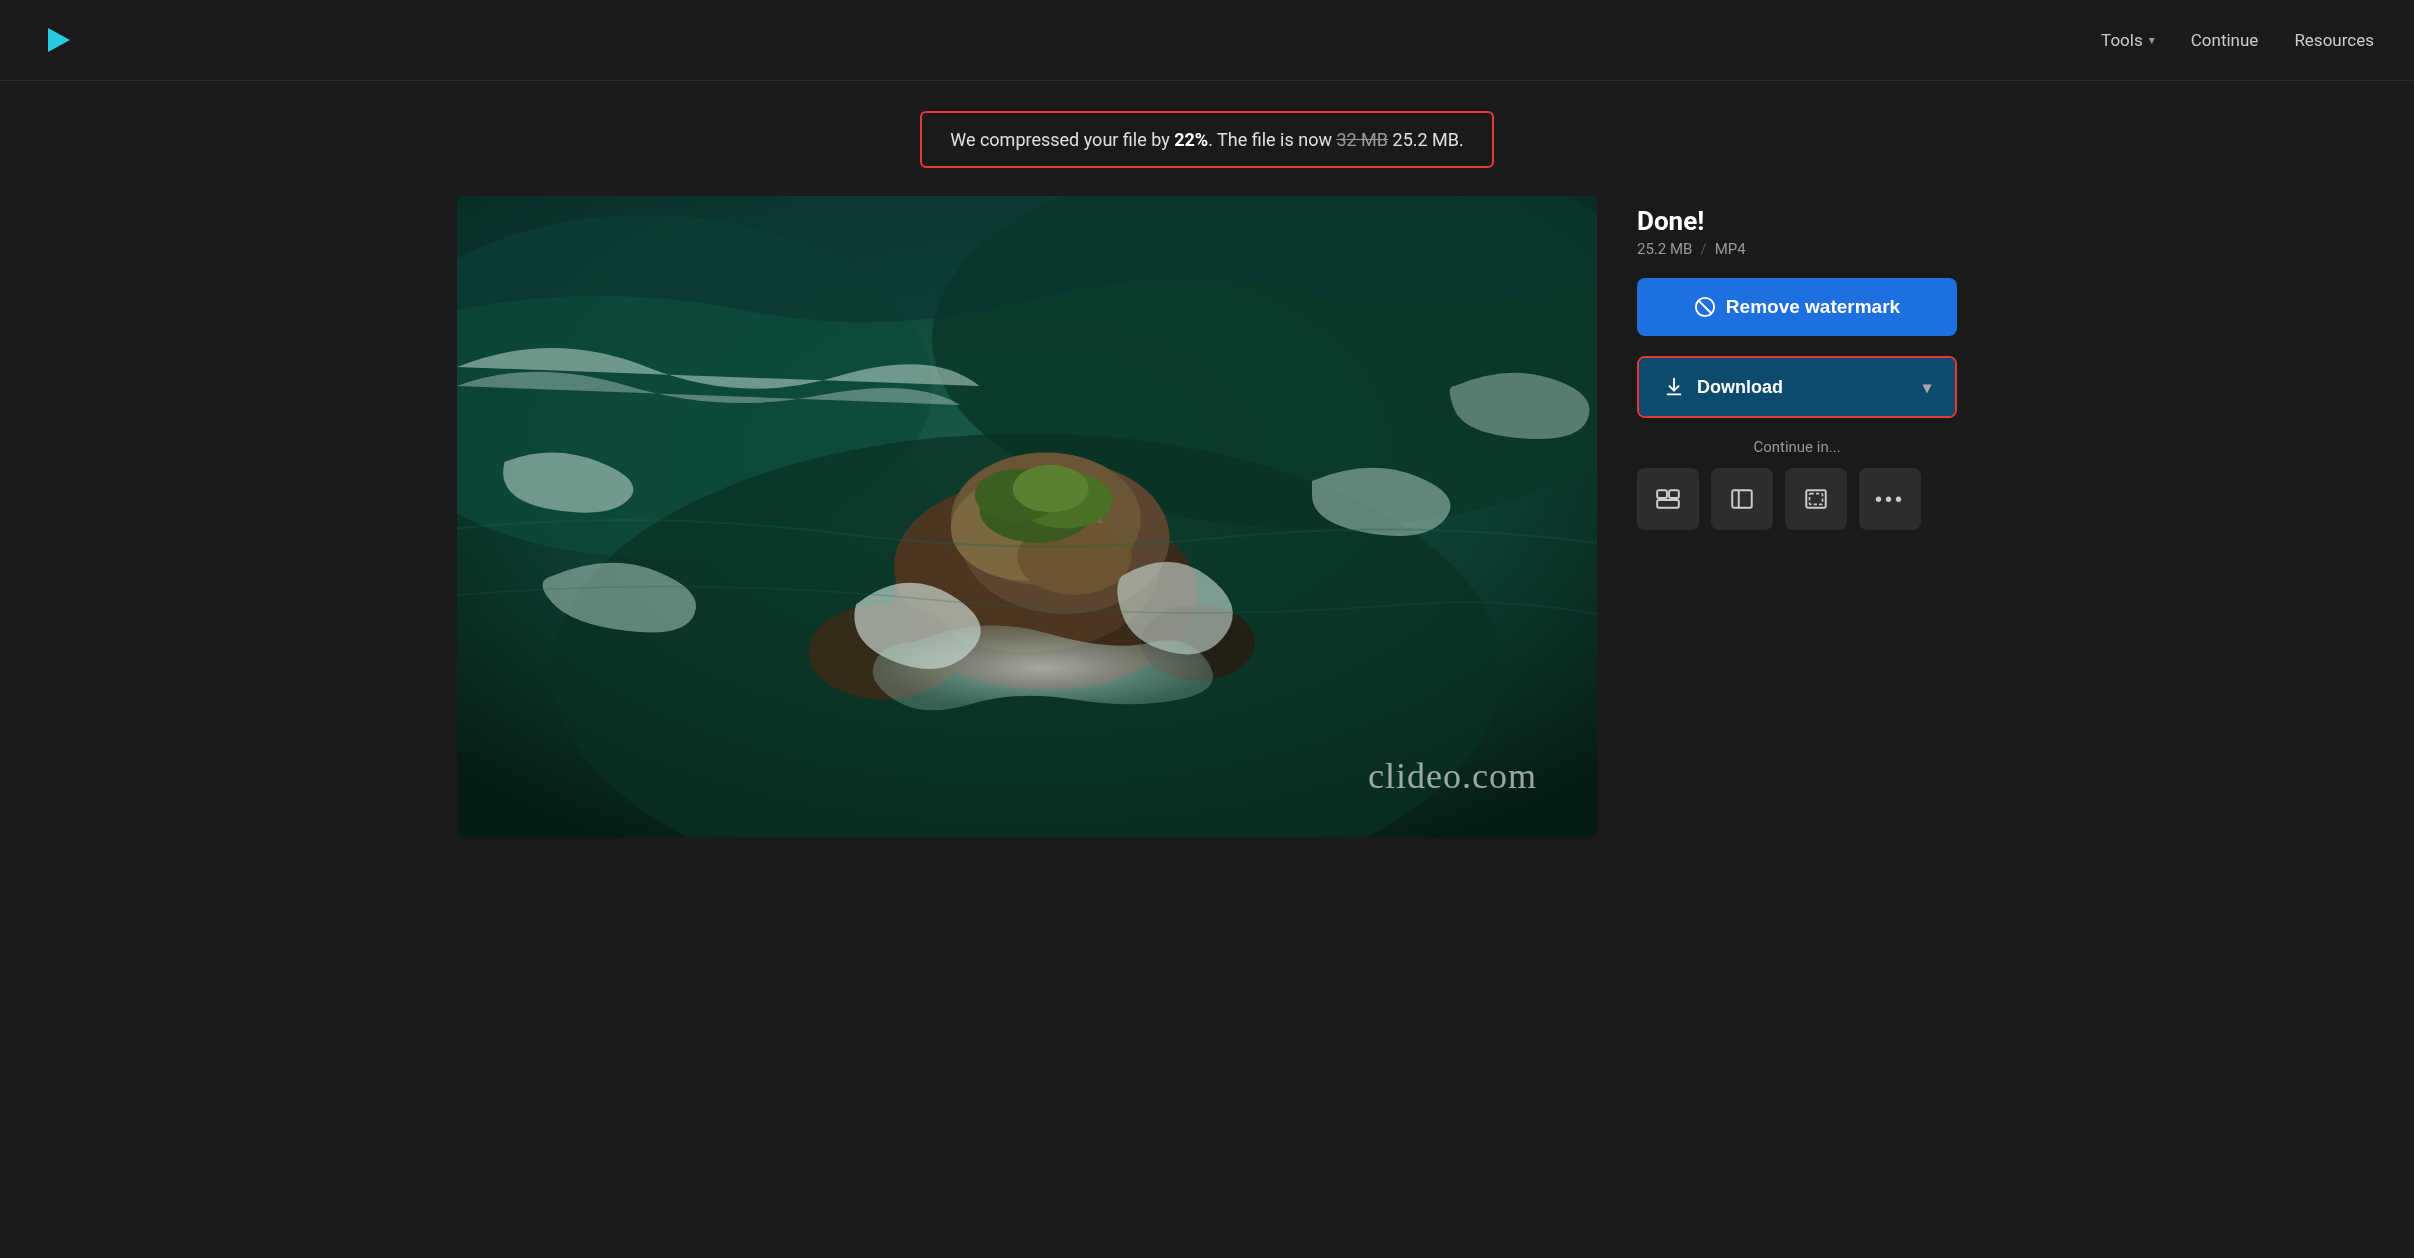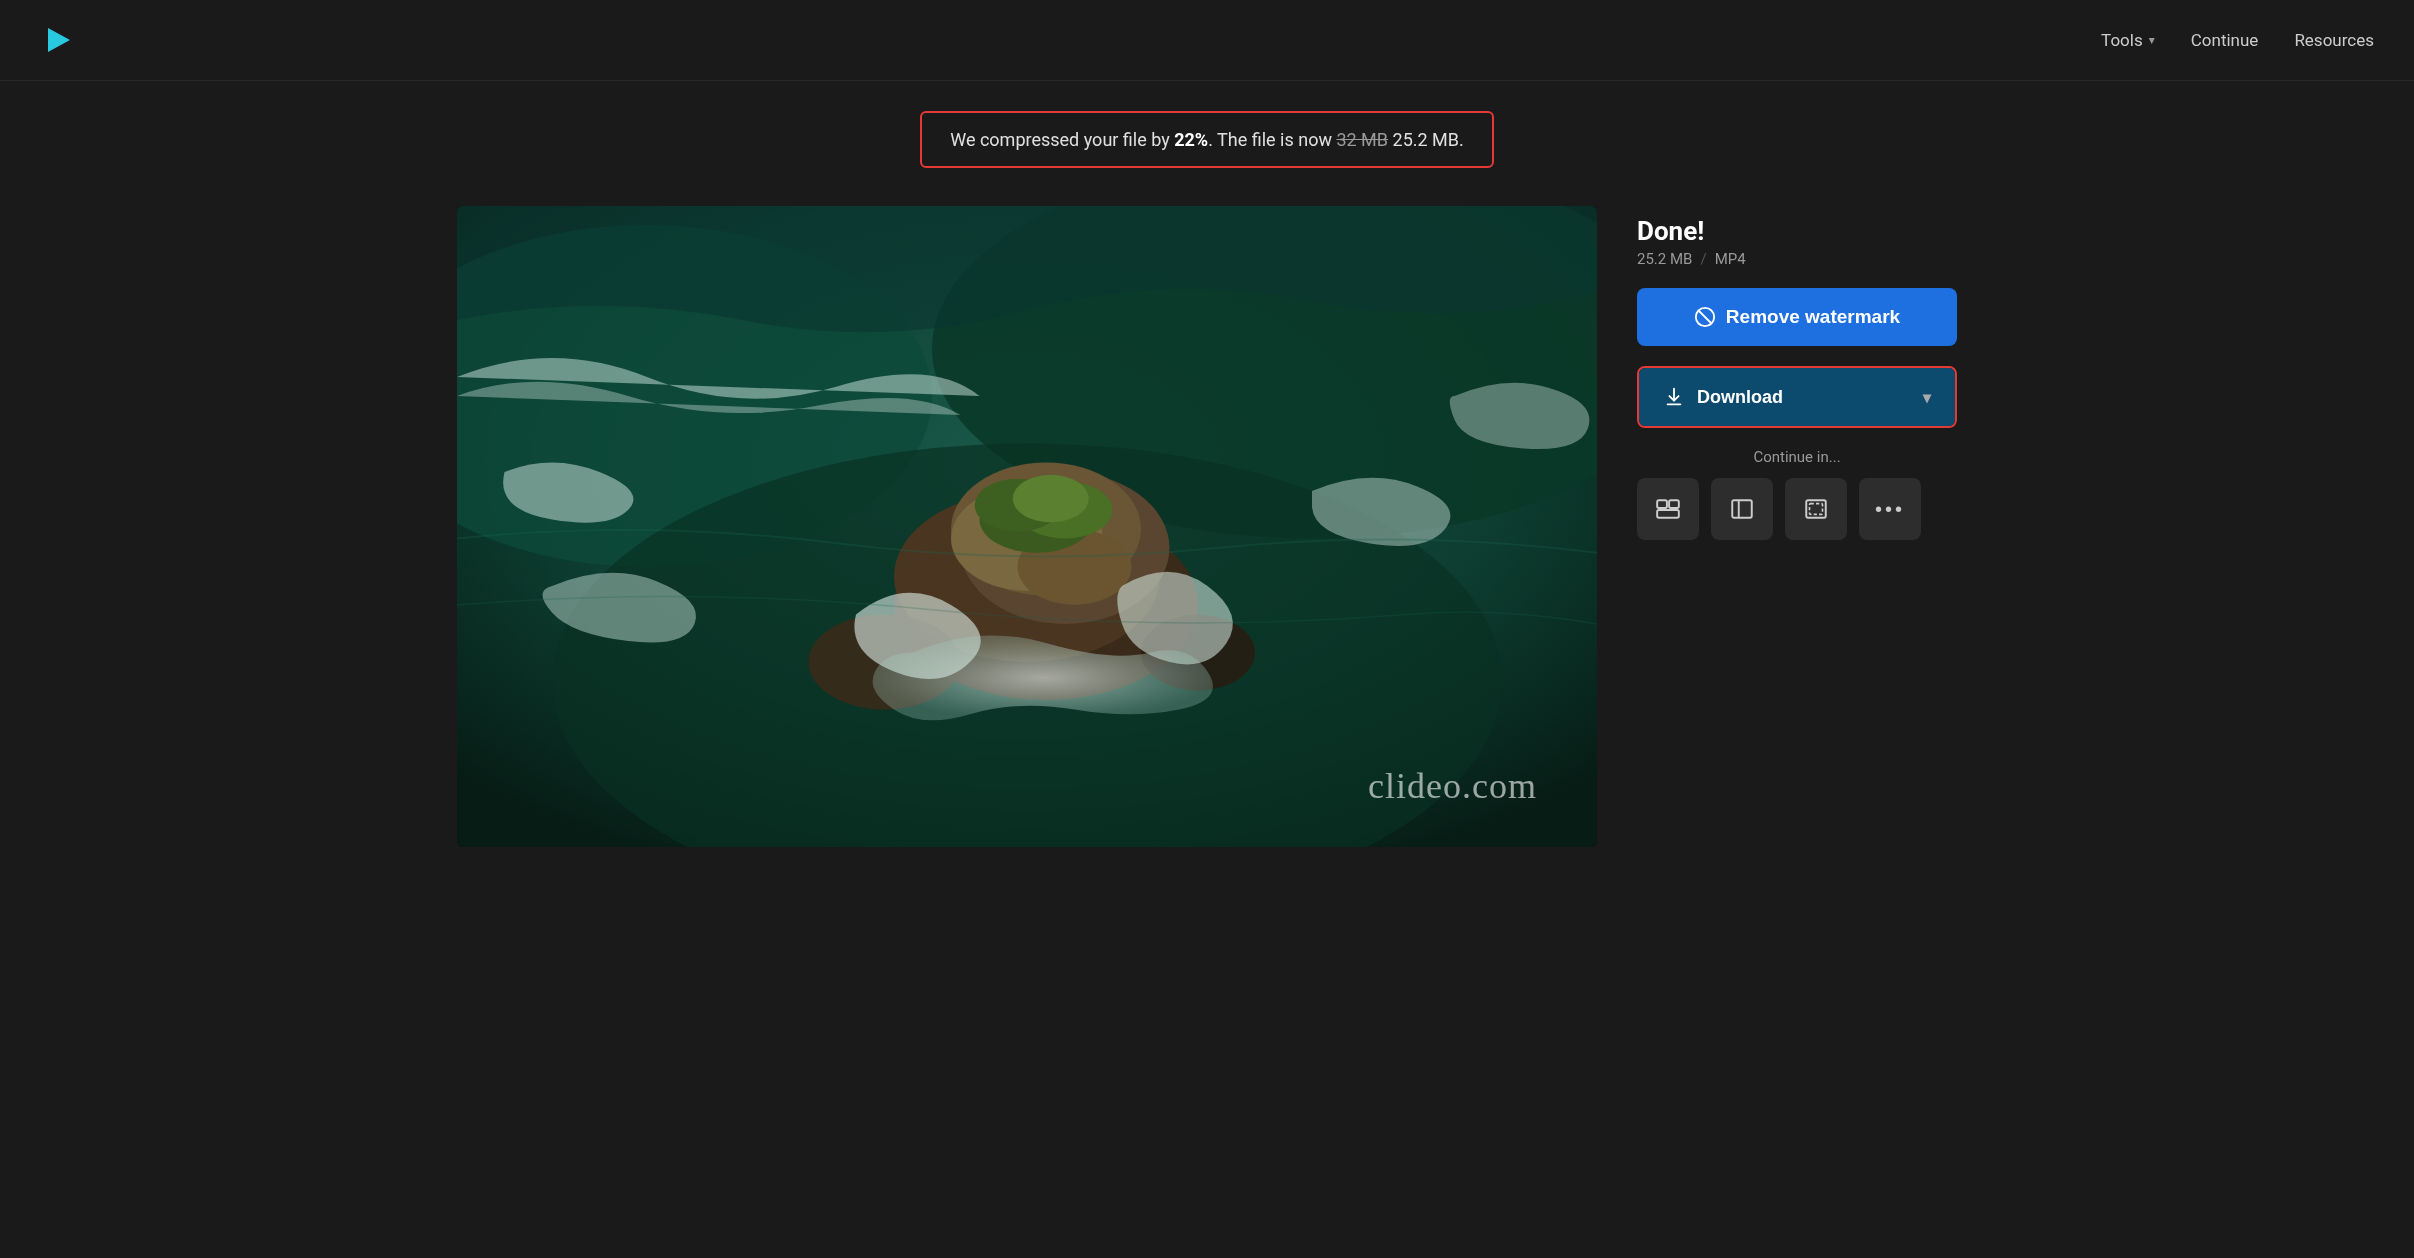--- a/index.html
+++ b/index.html
@@ -62,21 +62,21 @@
       padding: 30px 40px;
     }
 
     
     .notification-banner {
       border: 2px solid #e53935;
       border-radius: 6px;
       padding: 16px 28px;
       font-size: 18px;
       color: #e0e0e0;
-      margin-bottom: 38px;
+      margin-bottom: 28px;
       background: transparent;
       text-align: center;
     }
 
     .notification-banner .bold {
       font-weight: 700;
       color: #ffffff;
     }
 
     .notification-banner .strikethrough {

